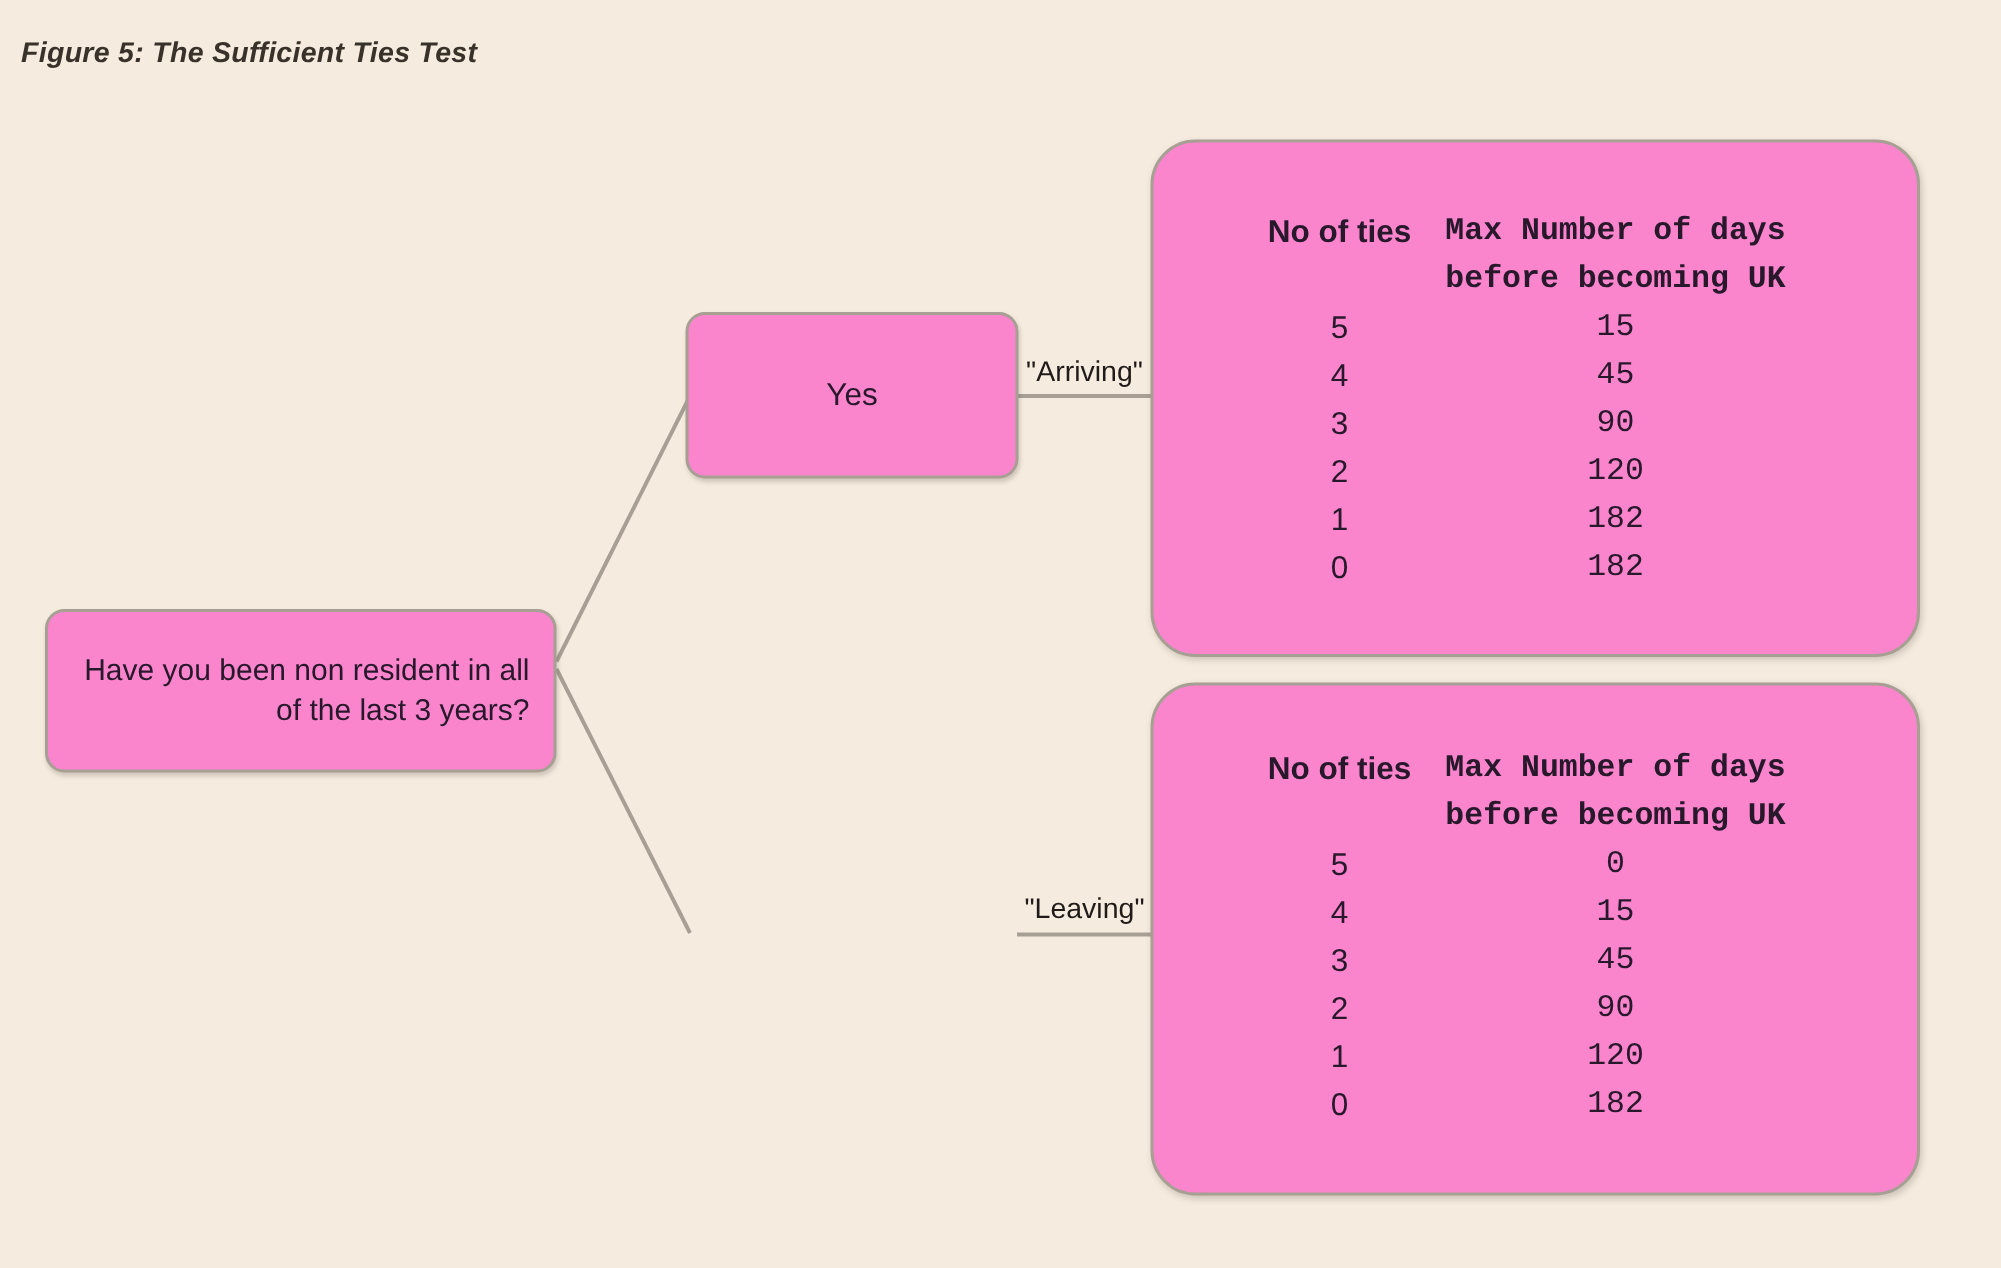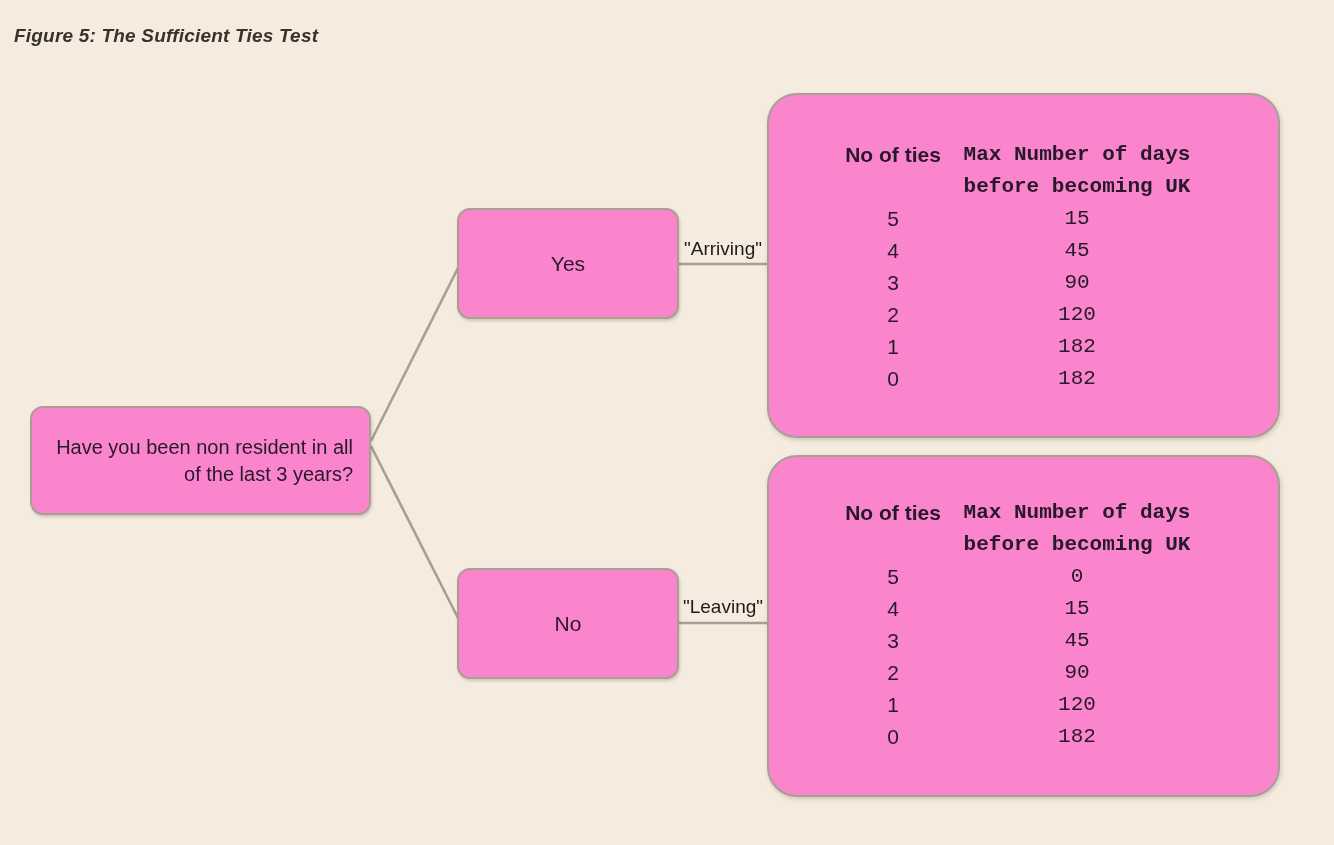--- a/index.html
+++ b/index.html
@@ -71,23 +71,20 @@
   </svg>
 
   <div class="node node-root">
     <span>Have you been non resident in all of the last 3 years?</span>
   </div>
 
   <div class="node node-answer node-yes">
     <span>Yes</span>
   </div>
 
-  <div class="node node-answer node-no">
-    <span>No</span>
-  </div>
 
   <div class="edge-label edge-label-arriving">"Arriving"</div>
   <div class="edge-label edge-label-leaving">"Leaving"</div>
 
   <div class="panel panel-arriving">
     <div class="tcol tcol-ties">
       <div class="cell th">No of ties</div>
       <div class="cell spacer">&nbsp;</div>
       <div class="cell">5</div>
       <div class="cell">4</div>

